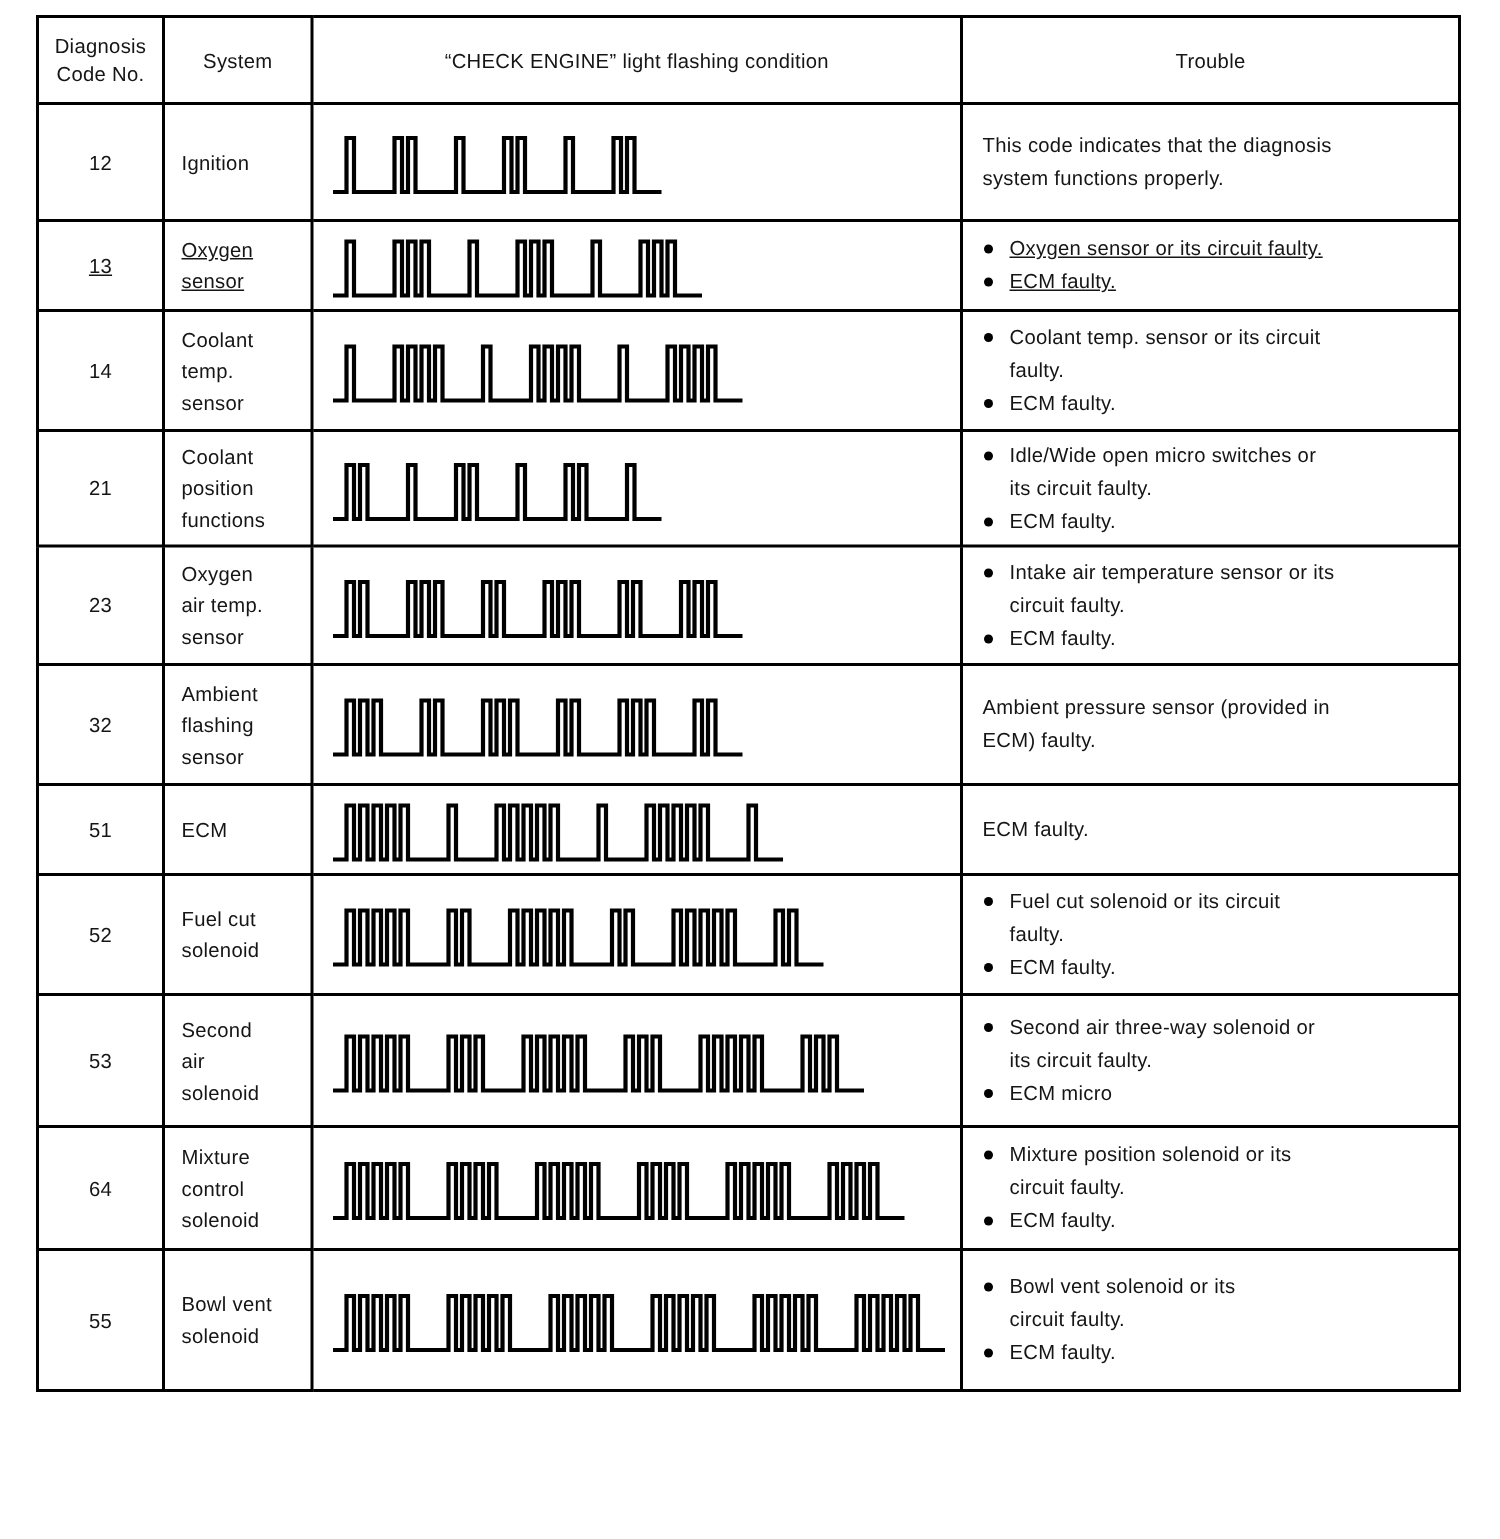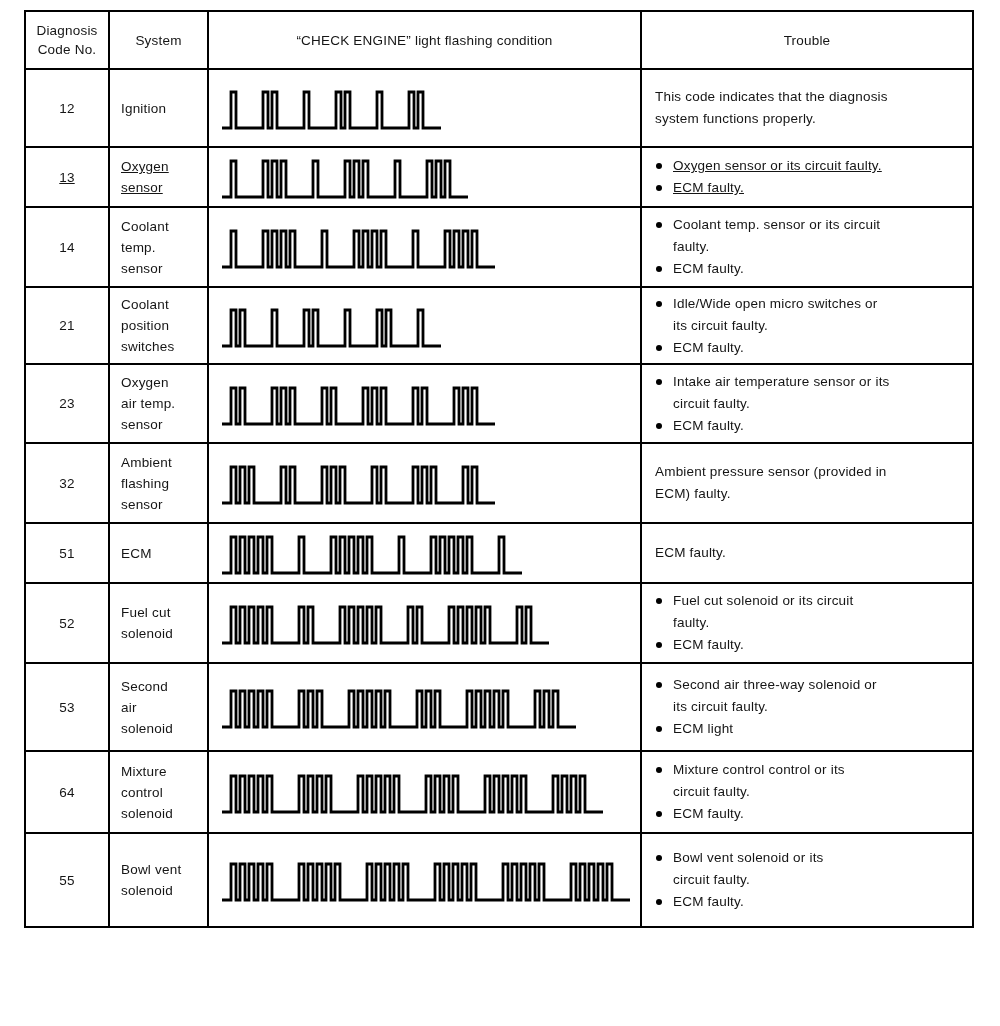--- a/index.html
+++ b/index.html
@@ -149,21 +149,21 @@
             </div>
           </td>
   </tr>
         <tr style="height: 77px;">
     <td class="code-cell">
       <span class="code">21</span>
     </td>
     <td class="system-cell">
             <div>Coolant</div>
             <div>position</div>
-            <div>switches</div>
+            <div>functions</div>
           </td>
     <td class="wave-cell">
             <svg width="222" height="58" viewBox="0 0 222 58">
               <path d="M1 49h9v-36h5v36h4v-36h5v36h27v-36h5v36h27v-36h5v36h4v-36h5v36h27v-36h5v36h27v-36h5v36h4v-36h5v36h27v-36h5v36h18"></path>
             </svg>
           </td>
     <td class="trouble-cell">
             <div class="titem">
               <span class="bullet"></span>
               <div class="tlines">
@@ -299,21 +299,21 @@
             <div class="titem">
               <span class="bullet"></span>
               <div class="tlines">
                 <div>Second air three-way solenoid or</div>
                 <div>its circuit faulty.</div>
               </div>
             </div>
             <div class="titem">
               <span class="bullet"></span>
               <div class="tlines">
-                <div>ECM light</div>
+                <div>ECM micro</div>
               </div>
             </div>
           </td>
   </tr>
         <tr style="height: 82px;">
     <td class="code-cell">
       <span class="code">64</span>
     </td>
     <td class="system-cell">
             <div>Mixture</div>
@@ -322,21 +322,21 @@
           </td>
     <td class="wave-cell">
             <svg width="384" height="58" viewBox="0 0 384 58">
               <path d="M1 49h9v-36h5v36h4v-36h5v36h4v-36h5v36h4v-36h5v36h4v-36h5v36h27v-36h5v36h4v-36h5v36h4v-36h5v36h4v-36h5v36h27v-36h5v36h4v-36h5v36h4v-36h5v36h4v-36h5v36h4v-36h5v36h27v-36h5v36h4v-36h5v36h4v-36h5v36h4v-36h5v36h27v-36h5v36h4v-36h5v36h4v-36h5v36h4v-36h5v36h4v-36h5v36h27v-36h5v36h4v-36h5v36h4v-36h5v36h4v-36h5v36h18"></path>
             </svg>
           </td>
     <td class="trouble-cell">
             <div class="titem">
               <span class="bullet"></span>
               <div class="tlines">
-                <div>Mixture control control or its</div>
+                <div>Mixture position solenoid or its</div>
                 <div>circuit faulty.</div>
               </div>
             </div>
             <div class="titem">
               <span class="bullet"></span>
               <div class="tlines">
                 <div>ECM faulty.</div>
               </div>
             </div>
           </td>

